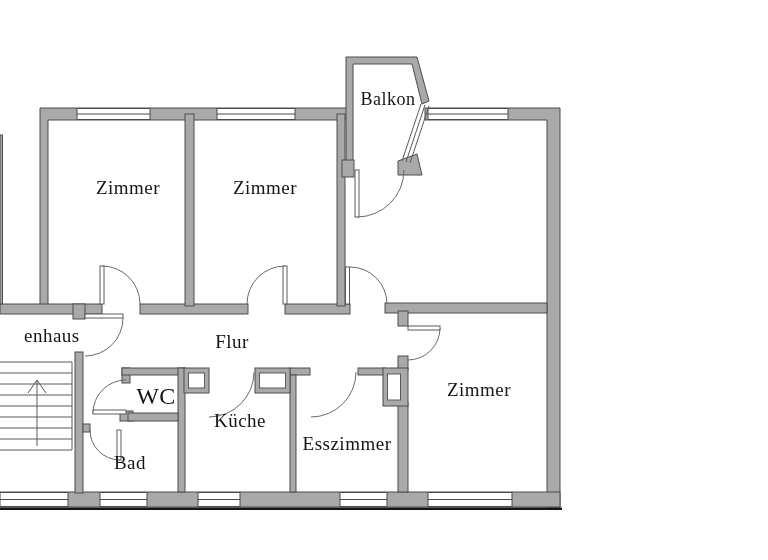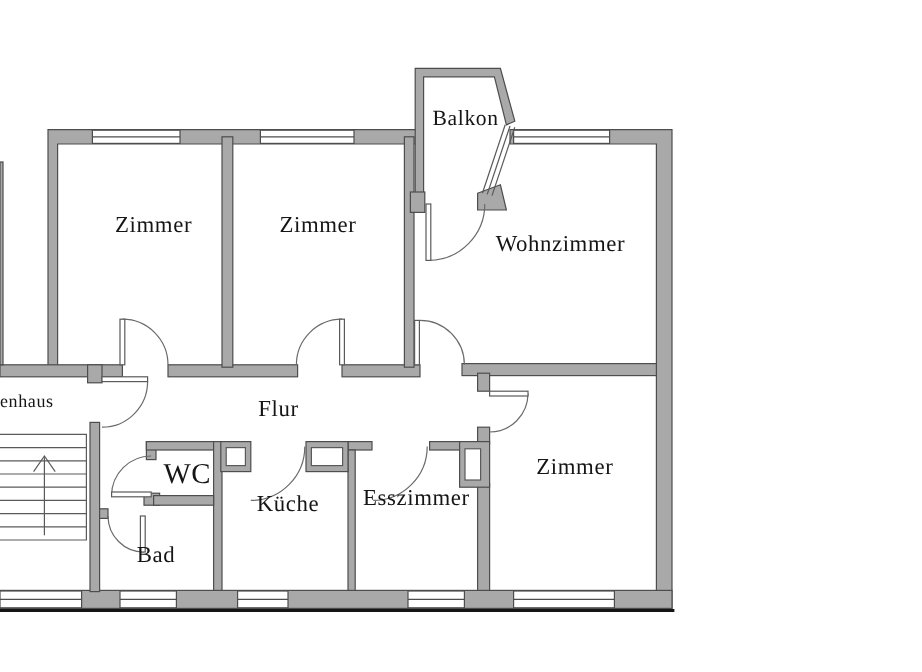--- a/index.html
+++ b/index.html
@@ -29,24 +29,25 @@
     position:absolute;
     transform:translate(-50%,-50%);
     font-size:19px;
     color:var(--text);
     white-space:nowrap;
     letter-spacing:0.5px;
   }
   .lbl-edge{
     position:absolute;
     transform:translate(0,-50%);
-    font-size:15px;
+    font-size:19px;
     color:var(--text);
     white-space:nowrap;
     letter-spacing:0.5px;
+    margin-left:24px;
   }
 </style>
 </head>
 <body>
 
 <div id="canvas">
 
   <svg width="768" height="560" viewBox="0 0 768 560">
 
     <g>
@@ -164,22 +165,21 @@
       <rect class="leaf" x="93" y="410" width="33" height="4"></rect>
       <rect class="leaf" x="117" y="430" width="4" height="30"></rect>
       <rect class="leaf" x="355" y="170" width="4" height="47"></rect>
     </g>
 
     <rect class="ground" x="0" y="507.5" width="562" height="2.5"></rect>
   </svg>
 
   <div class="lbl" style="left:128px;top:188px">Zimmer</div>
   <div class="lbl" style="left:265px;top:188px">Zimmer</div>
-  <div class="lbl" style="left:467px;top:204px">Wohnzimmer</div>
   <div class="lbl" style="left:388px;top:99px;font-size:18px">Balkon</div>
   <div class="lbl" style="left:232px;top:342px">Flur</div>
   <div class="lbl-edge" style="left:0px;top:336px">enhaus</div>
   <div class="lbl" style="left:156px;top:396px;font-size:24px">WC</div>
   <div class="lbl" style="left:240px;top:421px">Küche</div>
-  <div class="lbl" style="left:347px;top:416px">Esszimmer</div>
+  <div class="lbl" style="left:347px;top:444px">Esszimmer</div>
   <div class="lbl" style="left:130px;top:463px">Bad</div>
   <div class="lbl" style="left:479px;top:390px">Zimmer</div>
 </div>
 
 </body></html>

